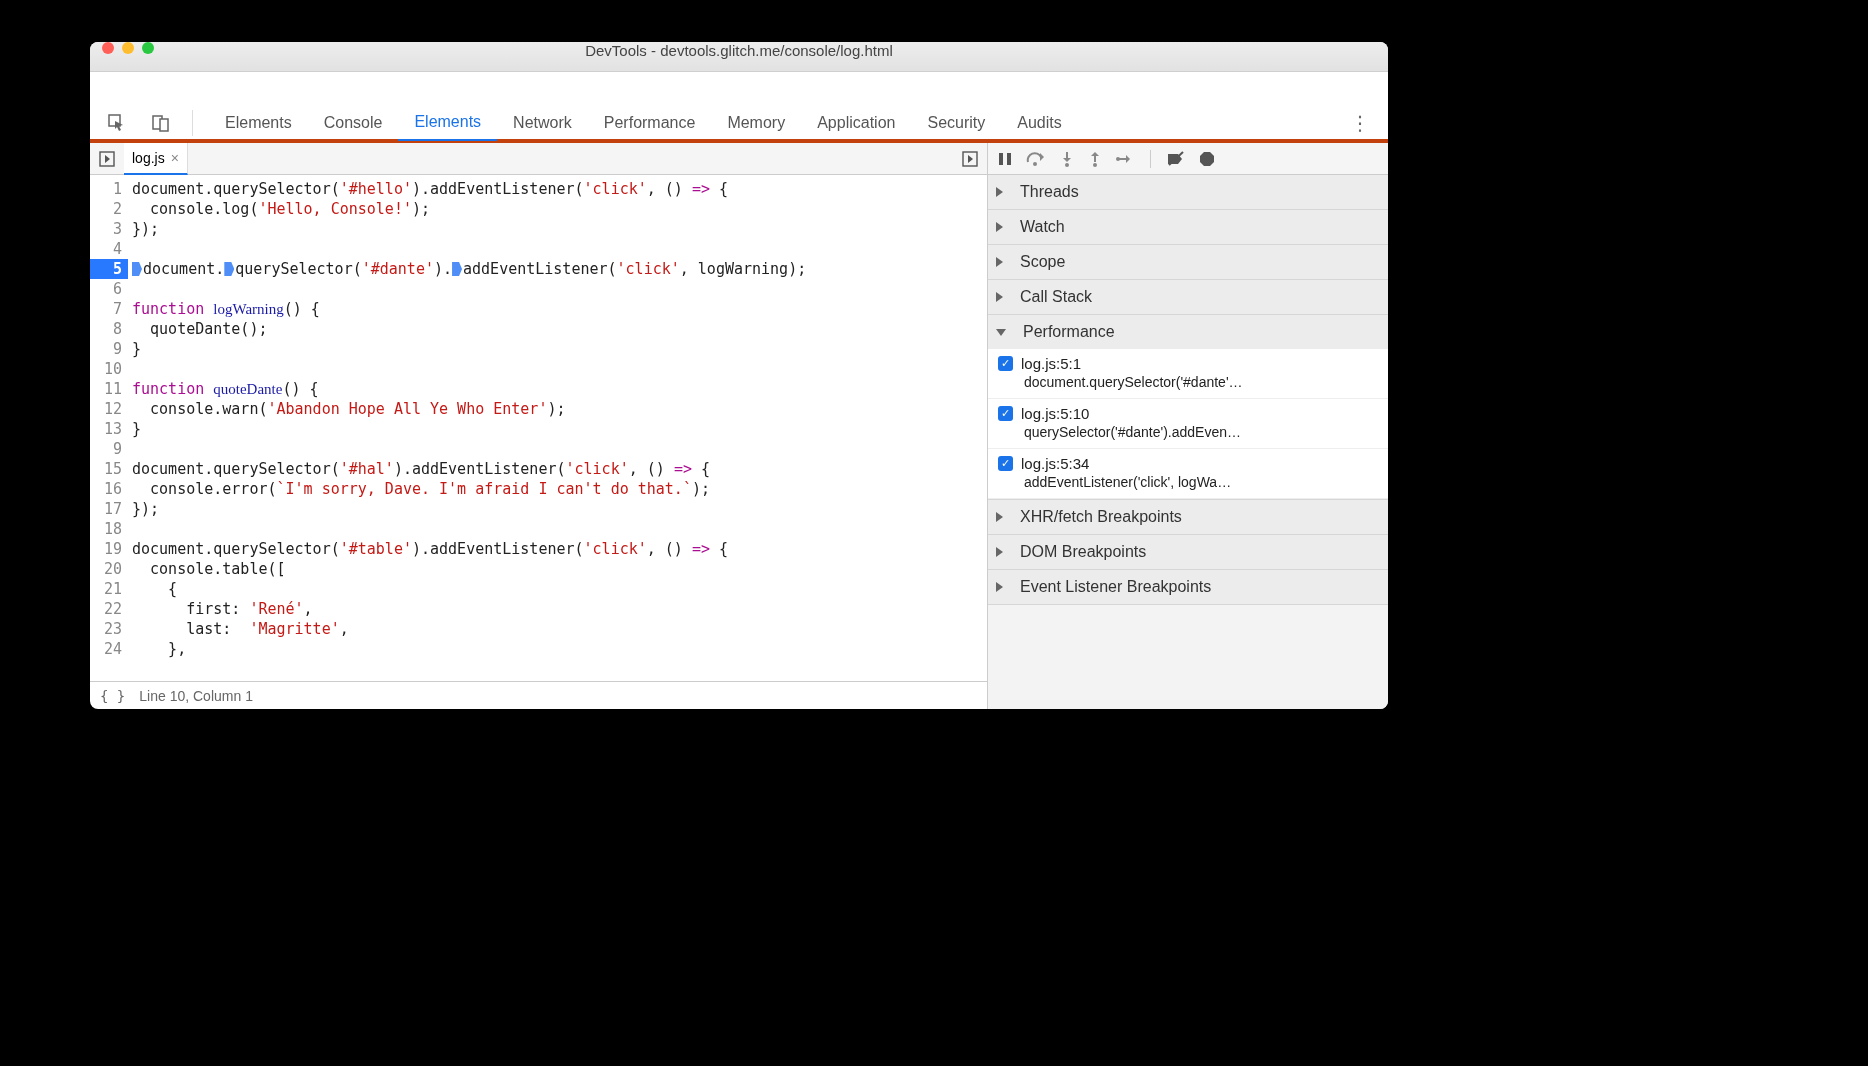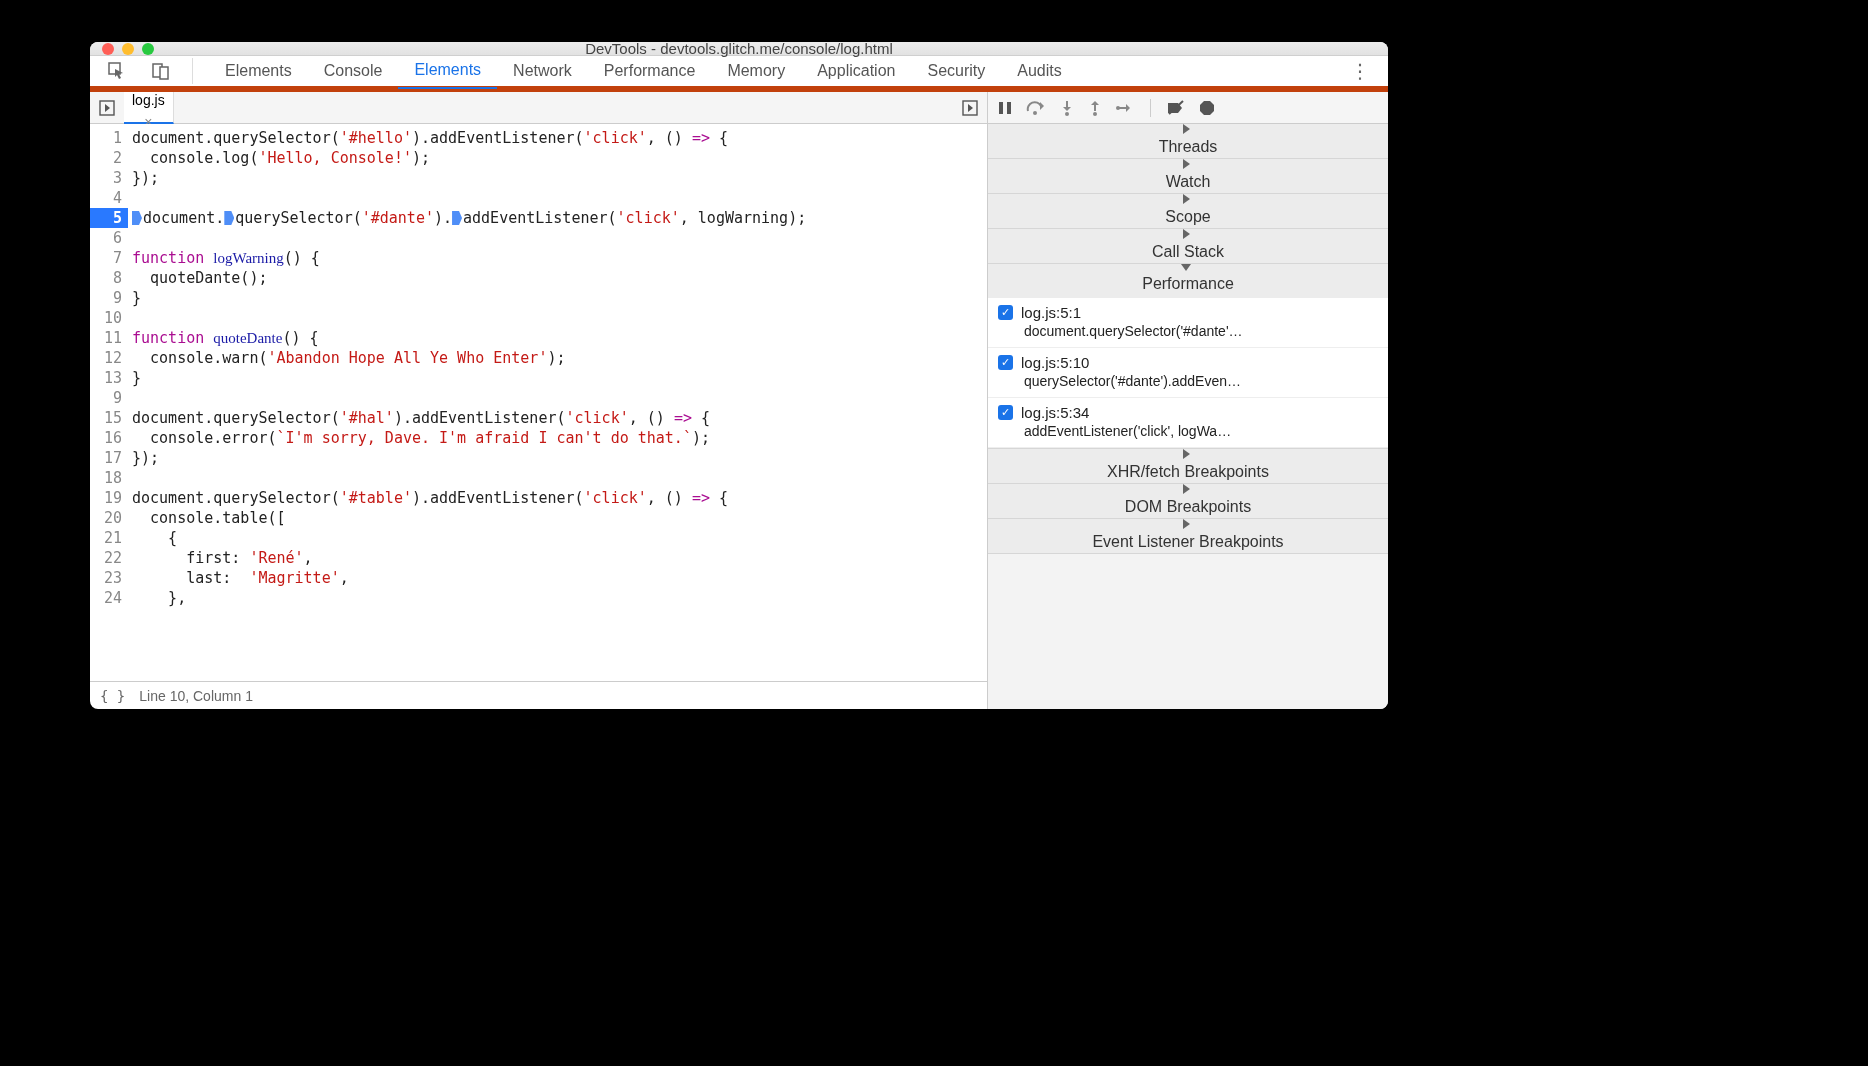--- a/index.html
+++ b/index.html
@@ -1,50 +1,50 @@
 <!DOCTYPE html>
 <html><head>
 <meta charset="utf-8">
 <style>
   * { box-sizing: border-box; margin: 0; padding: 0; }
   body { background: #000; font-family: -apple-system, "Helvetica Neue", Arial, sans-serif; width: 1868px; height: 1066px; position: relative; }
   .window { position: absolute; left: 90px; top: 42px; width: 1298px; height: 667px; background: #fff; border-radius: 8px; box-shadow: 0 20px 60px rgba(0,0,0,.5); overflow: hidden; display: flex; flex-direction: column; }
-  .titlebar { height: 14px; background: linear-gradient(#ededed,#e2e2e2); border-bottom: 1px solid #cfcfcf; display: flex; align-items: center; position: relative; }
+  .titlebar { height: 30px; background: linear-gradient(#ededed,#e2e2e2); border-bottom: 1px solid #cfcfcf; display: flex; align-items: flex-start; position: relative; }
   .traffic { display: flex; gap: 8px; padding-left: 12px; }
   .dot { width: 12px; height: 12px; border-radius: 50%; }
   .dot.red { background:#ff5f57; } .dot.yellow{background:#ffbd2e;} .dot.green{background:#28c940;}
   .title { position:absolute; left:0; right:0; text-align:center; font-size:15px; color:#444; pointer-events:none; }
-  .tabs { height: 36px; border-bottom: 6px solid #c2410c; display:flex; align-items:center; padding:0 10px; font-size:16px; color:#555; }
+  .tabs { height: 36px; border-bottom: 4px solid #c2410c; display:flex; align-items:center; padding:0 10px; font-size:16px; color:#555;margin-top:35px; }
   .tabs .left-icons { display:flex; gap:10px; align-items:center; padding-right:14px; border-right:1px solid #ddd; margin-right:16px;}
   .tabs .panel-tab { padding:0 16px; height:36px; display:flex; align-items:center; cursor:pointer; color:#555;}
   .tabs .panel-tab.active { color:#1a73e8; border-bottom:2px solid #1a73e8; }
   .tabs .spacer { flex:1; }
   .vdots { font-size:20px; color:#666; padding:0 8px; cursor:pointer; }
   .main { flex:1; display:flex; min-height:0; }
   .left-pane { flex:1; display:flex; flex-direction:column; border-right:1px solid #ccc; min-width:0;}
   .file-tabs { height:32px; border-bottom:1px solid #ccc; display:flex; align-items:center; background:#f5f5f5; font-size:14px; }
   .nav-btn { width:26px; height:26px; display:flex; align-items:center; justify-content:center; color:#555; cursor:pointer; margin:0 4px;}
-  .file-tab { padding:0 8px; height:32px; display:flex; align-items:center; gap:6px; background:#fff; border-bottom:2px solid #1a73e8; border-right:1px solid #ddd;flex-direction:column;}
+  .file-tab { padding:0 8px; height:32px; display:flex; align-items:center; gap:6px; background:#fff; border-bottom:2px solid #1a73e8; border-right:1px solid #ddd;}
   .file-tab .close { color:#888; cursor:pointer; }
   .editor { flex:1; display:flex; font-family: Menlo, Consolas, monospace; font-size:15px; line-height:20px; overflow:hidden; background:#fff;}
   .gutter { width:38px; text-align:right; color:#888; background:#fff; padding-top:4px; user-select:none;}
   .gutter .ln { height:20px; padding-right:6px; }
   .gutter .ln.bp { background:#2979ff; color:#fff; font-weight:600; }
   .code { flex:1; padding:4px 6px 4px 4px; white-space:pre; color:#222; overflow:hidden;}
   .cl { height:20px; }
   .marker { display:inline-block; width:10px; height:14px; background:#4f8ef7; clip-path: polygon(0 0, 70% 0, 100% 50%, 70% 100%, 0 100%); vertical-align:-2px; margin-right:1px;}
   .k-str { color:#c41a16; } .k-fn { color:#1a1aa6;font-family:Liberation Serif, serif; } .k-def { color:#aa0d91; }
   .status { height:28px; border-top:1px solid #ccc; display:flex; align-items:center; padding:0 10px; color:#666; font-size:14px; gap:14px;}
   .brace {font-family:Menlo,monospace;}
   .right-pane { width:400px; display:flex; flex-direction:column; background:#f3f3f3; }
   .dbg-toolbar { height:32px; border-bottom:1px solid #ccc; display:flex; align-items:center; gap:14px; padding:0 10px; color:#6f6f6f; background:#f5f5f5;}
   .dbg-toolbar .ti { cursor:pointer; display:flex; align-items:center; }
   .dbg-toolbar .sep { width:1px; height:18px; background:#ccc; margin:0 2px;}
   .section { border-bottom:1px solid #d6d6d6; background:#ececec; }
-  .sec-hdr { height:34px; display:flex; align-items:center; padding:0 8px; font-size:16px; color:#333; cursor:pointer; gap:4px;flex-direction:column;}
+  .sec-hdr { height:34px; display:flex; align-items:center; padding:0 8px; font-size:16px; color:#333; cursor:pointer; gap:13px;}
   .tri { display:inline-block; width:0; height:0; margin-right:4px;}
   .tri.right { border-top:5px solid transparent; border-bottom:5px solid transparent; border-left:7px solid #666;}
   .tri.down { border-left:5px solid transparent; border-right:5px solid transparent; border-top:7px solid #666;}
   .bp-list { background:#fff; }
   .bp-item { padding:6px 10px 8px 10px; border-bottom:1px solid #eee; font-size:15px; }
   .bp-item .row1 { display:flex; align-items:center; gap:8px; color:#222;}
   .chk { width:15px; height:15px; border-radius:3px; background:#1a73e8; display:inline-flex; align-items:center; justify-content:center; color:#fff; font-size:11px; cursor:pointer;}
   .bp-item .row2 { padding-left:26px; color:#222; font-family:Liberation Sans, sans-serif; font-size:14px; white-space:nowrap; overflow:hidden; text-overflow:ellipsis; margin-top:2px;}
   svg { display:block; }
 </style>

